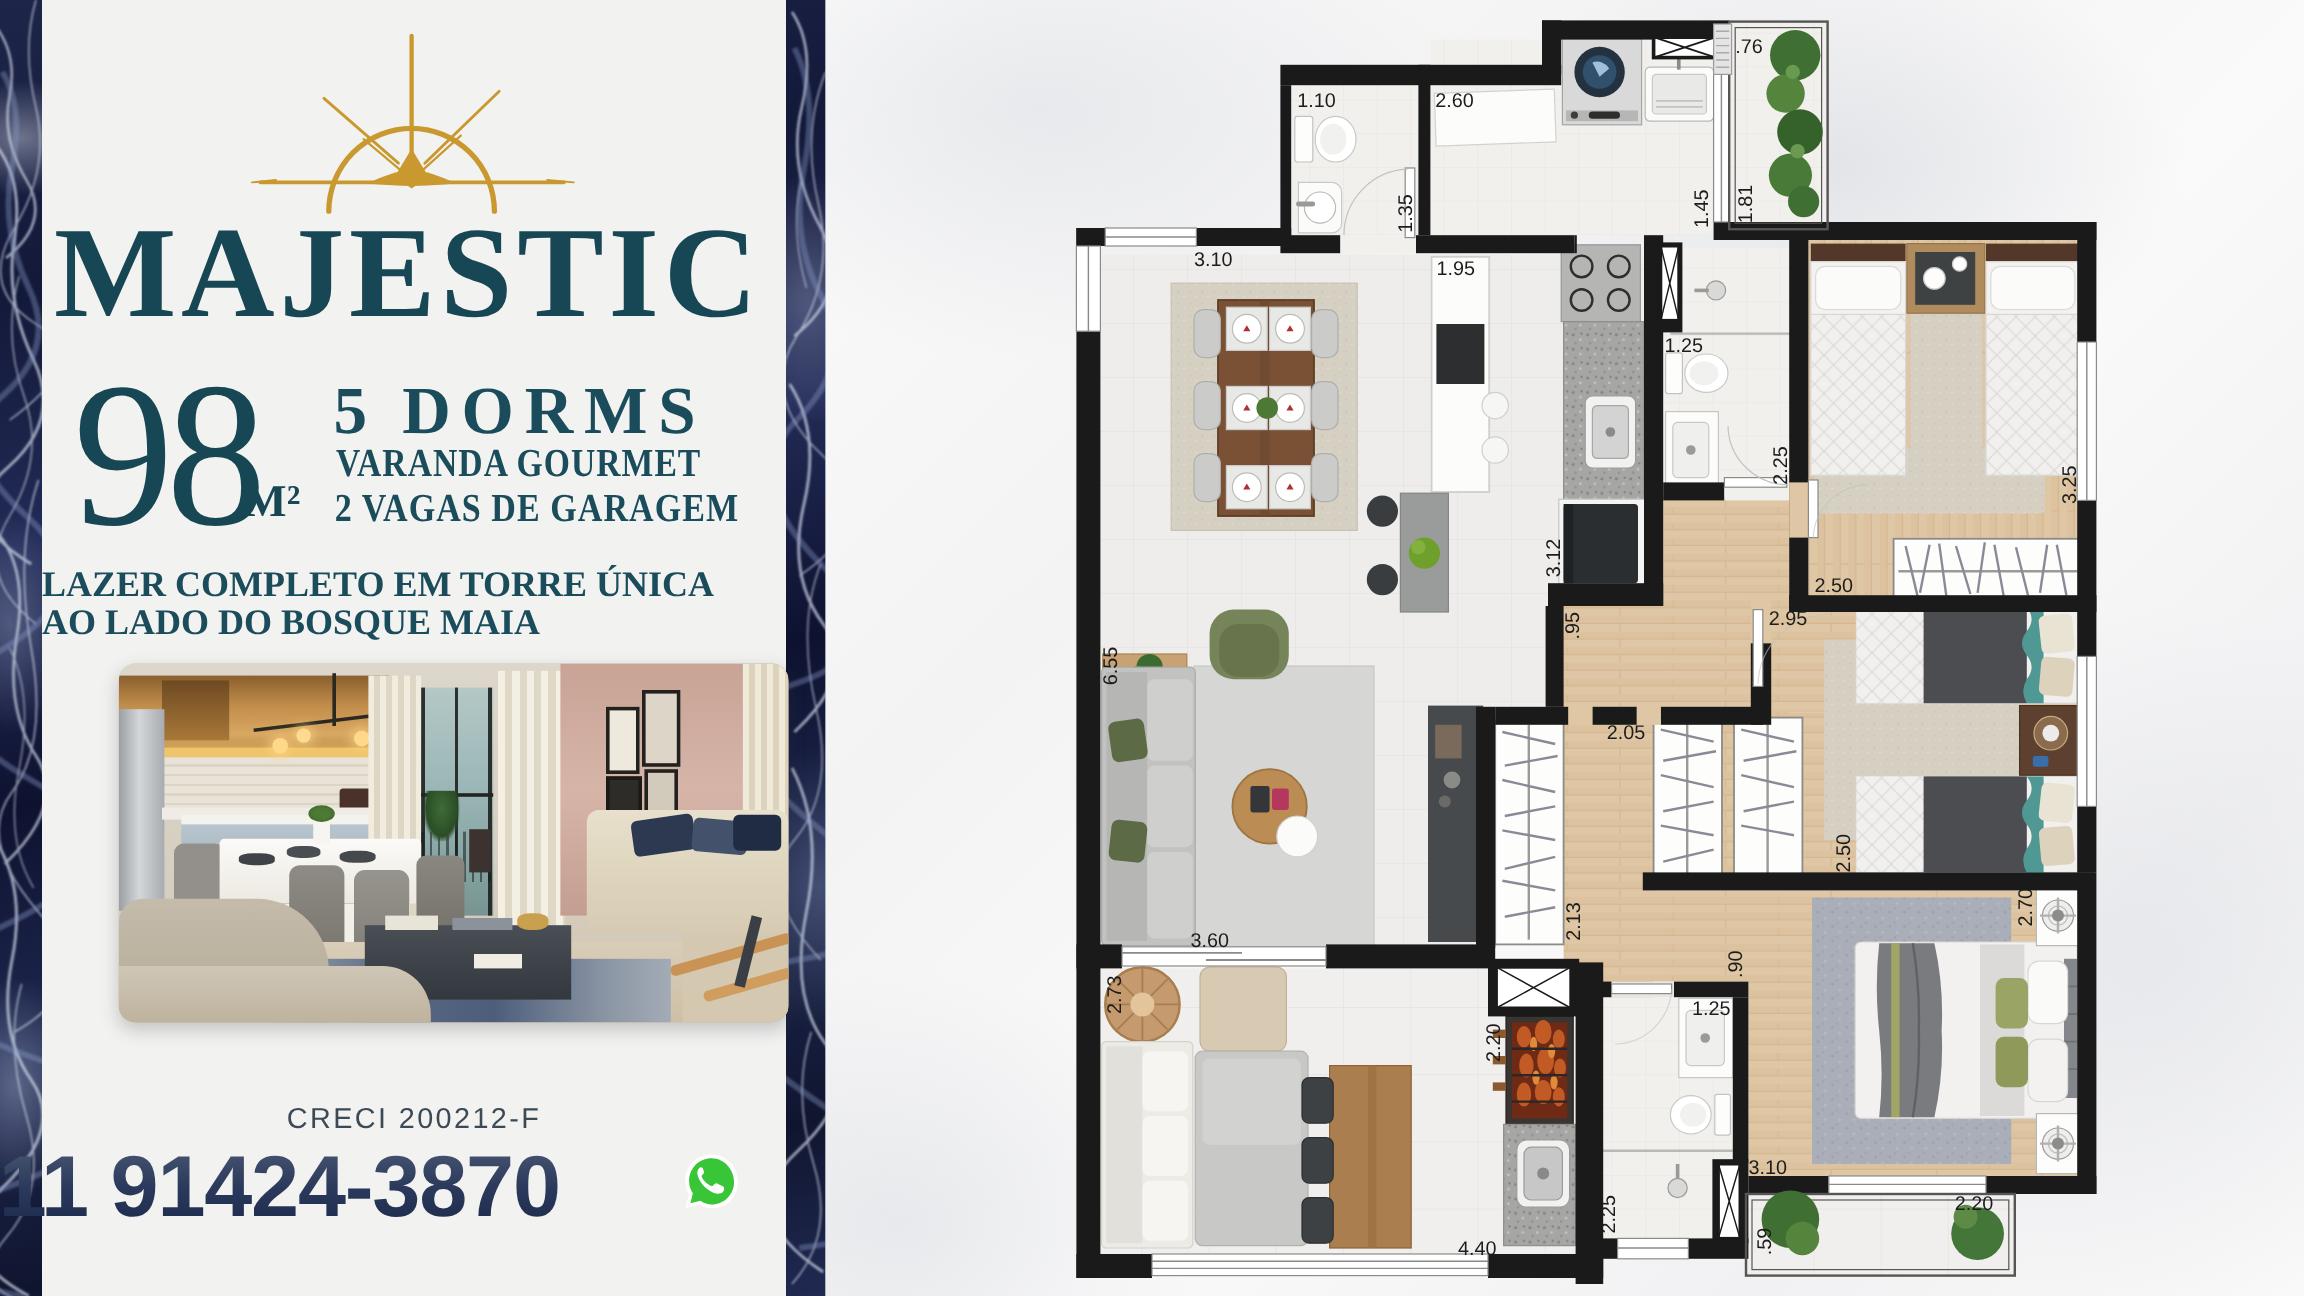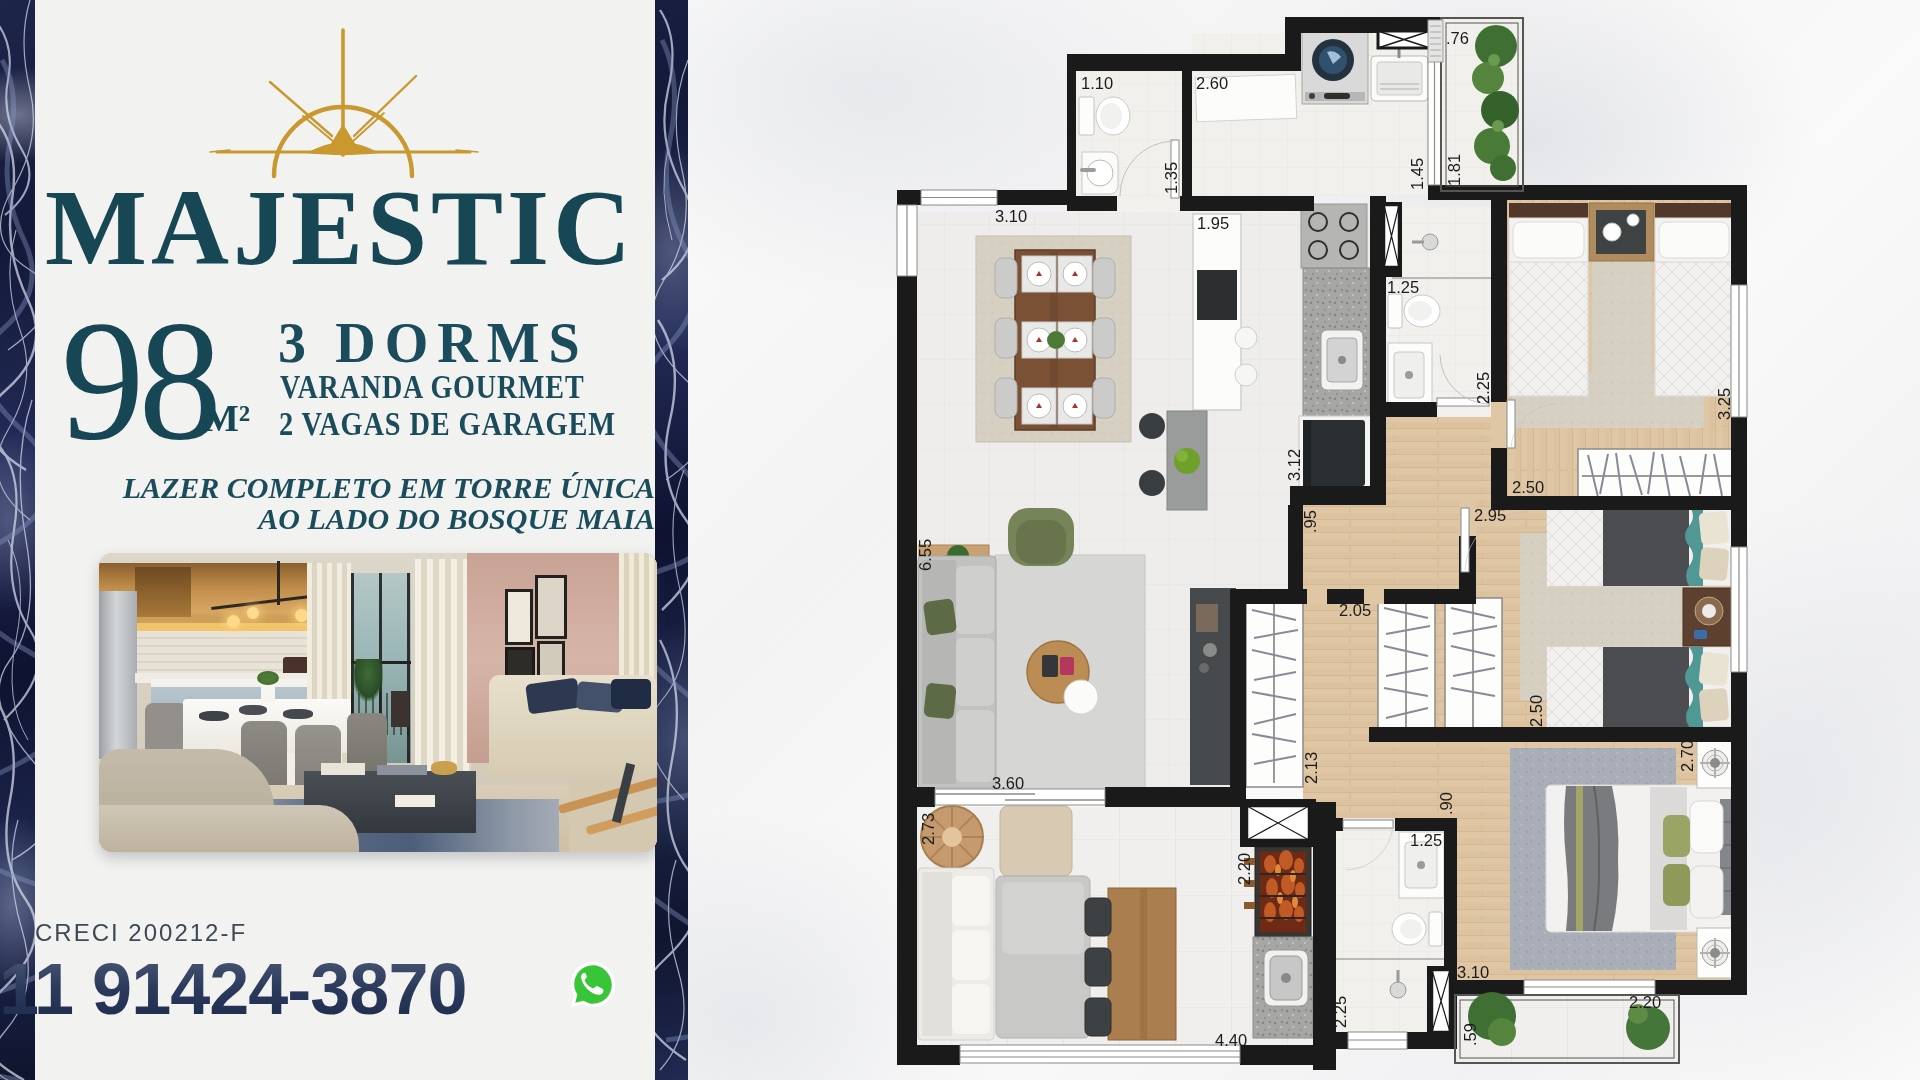--- a/index.html
+++ b/index.html
@@ -35,30 +35,30 @@
  color:#174754;font-size:172px;line-height:1;font-weight:normal;
  transform:scaleX(0.97);transform-origin:0 0;letter-spacing:-6px;}
 .aream2{position:absolute;left:168px;top:399px;font-family:"Liberation Serif",serif;color:#174754;font-size:38px;font-weight:bold;line-height:1;}
 .feat{position:absolute;left:0;top:0;width:620px;height:0;font-family:"Liberation Serif",serif;
  color:#1a4c5c;font-weight:bold;}
 .f1{position:absolute;left:243px;top:315px;font-size:56px;letter-spacing:9px;line-height:1;white-space:nowrap;}
 .f2{position:absolute;left:245px;top:371px;font-size:33px;letter-spacing:1px;line-height:1;white-space:nowrap;
  transform:scaleX(0.85);transform-origin:0 0;}
 .f3{position:absolute;left:244px;top:408px;font-size:33px;letter-spacing:1px;line-height:1;white-space:nowrap;
  transform:scaleX(0.86);transform-origin:0 0;}
-.tagline{position:absolute;left:0;top:473px;width:620px;text-align:right;
+.tagline{position:absolute;left:0;top:473px;width:620px;text-align:left;
  font-family:"Liberation Serif",serif;font-weight:bold;font-size:30px;letter-spacing:0px;
- color:#1a4c5c;line-height:1.02;font-style:italic;}
+ color:#1a4c5c;line-height:1.02;}
 
 .photo{position:absolute;left:64px;top:553px;width:558px;height:299px;border-radius:14px;
  overflow:hidden;background:#cfc5b8;box-shadow:0 6px 14px rgba(60,60,70,.25);}
 .photo div{position:absolute;}
 .broker{position:absolute;left:0;top:876px;width:620px;text-align:center;white-space:nowrap;
  font-family:"Liberation Serif",serif;font-size:43px;color:#1a4c5c;letter-spacing:1px;line-height:1;}
-.creci{position:absolute;left:0;top:921px;width:620px;text-align:left;
+.creci{position:absolute;left:0;top:921px;width:620px;text-align:center;
  font-family:"Liberation Sans",sans-serif;font-size:24px;color:#3c4a55;letter-spacing:2px;line-height:1;}
 .phone{position:absolute;left:-36px;top:953px;width:620px;text-align:left;white-space:nowrap;
  font-family:"Liberation Sans",sans-serif;font-weight:bold;font-size:72px;letter-spacing:-1px;line-height:1;
  background:linear-gradient(180deg,#4b5874 0%,#2b3a5c 50%,#1c2a4c 100%);
  -webkit-background-clip:text;background-clip:text;color:transparent;}
 .site{position:absolute;left:0;top:1019px;width:620px;text-align:center;white-space:nowrap;
  font-family:"Liberation Serif",serif;font-weight:bold;font-size:31px;color:#1a4c5c;
  letter-spacing:2px;line-height:1;}
 .wa{position:absolute;left:533px;top:960px;width:50px;height:50px;}
 svg text{font-family:"Liberation Sans",sans-serif;}
@@ -116,21 +116,21 @@
     <path d="M183 102 L197 125 L183 135 L169 125 Z" fill="#c9982f"></path>
     <path d="M146 131 Q168 120 183 120 Q198 120 220 131 Q198 133 183 133 Q168 133 146 131 Z" fill="#c9982f"></path>
   </svg>
 
   <div class="brand">MAJESTIC</div>
 
   <div class="area">98</div>
   <div class="aream2">M²</div>
 
   <div class="feat">
-    <div class="f1">3 DORMS</div>
+    <div class="f1">5 DORMS</div>
     <div class="f2">VARANDA GOURMET</div>
     <div class="f3">2 VAGAS DE GARAGEM</div>
   </div>
 
   <div class="tagline">LAZER COMPLETO EM TORRE ÚNICA<br>AO LADO DO BOSQUE MAIA</div>
 
   <div class="photo" id="photo">
 
     <div style="left:0;top:0;width:558px;height:299px;background:linear-gradient(180deg,#ddd6ca 0%,#d6cebf 60%,#cfc4b0 100%);"></div>
 

